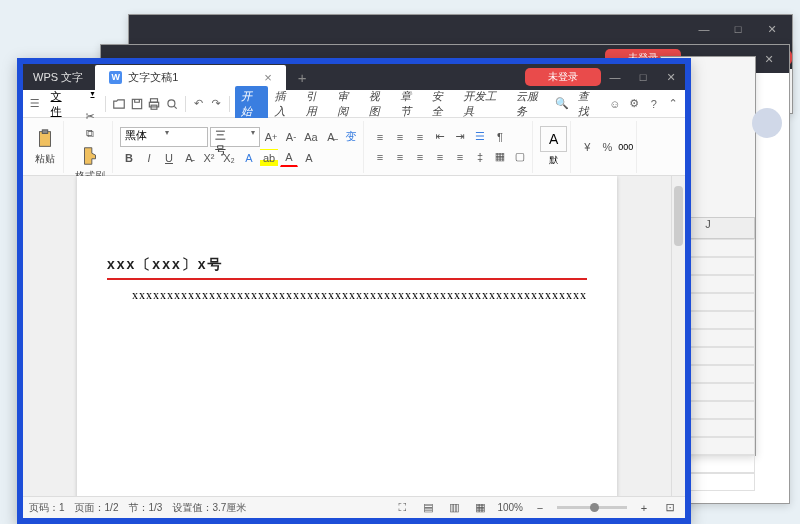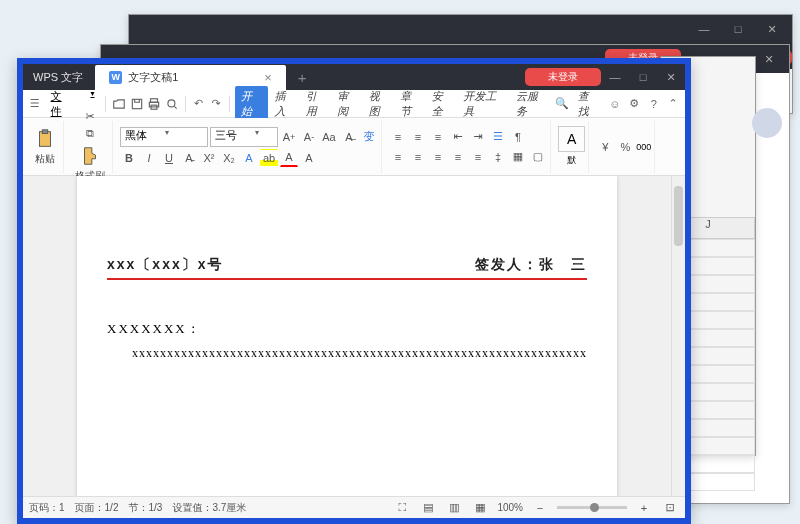--- a/index.html
+++ b/index.html
@@ -208,21 +208,21 @@
           </svg>
         <span>格式刷</span>
       </div>
     </div>
     <div class="rgrp" style="align-items:flex-start">
       <div class="fmtrow">
         <div class="sel" style="width:88px">
             <span>黑体</span>
             <span class="dd">▾</span>
           </div>
-        <div class="sel" style="width:68px">
+        <div class="sel" style="width:50px">
             <span>三号</span>
             <span class="dd">▾</span>
           </div>
         <span class="fbtn">A<sup>+</sup></span>
         <span class="fbtn">A<sup>-</sup></span>
         <span class="fbtn">Aa</span>
         <span class="fbtn">A̶</span>
         <span class="fbtn" style="color:#3a7ee0">变</span>
       </div>
       <div class="fmtrow">
@@ -276,24 +276,22 @@
           <span style="font-size:9px">000</span>
         </div>
     </div>
   </div>
 
   <div class="docarea">
     <div style="flex:1;overflow:hidden">
       <div class="page">
         <div class="docline1">
           <span>xxx〔xxx〕x号</span>
-          <span><span>签发人：</span><span>张　三</span></span>
         </div>
         <div class="redline"></div>
-        <div class="docpara">XXXXXXX：</div>
         <div class="docbody">xxxxxxxxxxxxxxxxxxxxxxxxxxxxxxxxxxxxxxxxxxxxxxxxxxxxxxxxxxxxxxxxx</div>
       </div>
     </div>
     <div class="vscroll">
         <div class="thumb"></div>
       </div>
   </div>
 
   <div class="statusbar">
     <span>页码：1</span>

